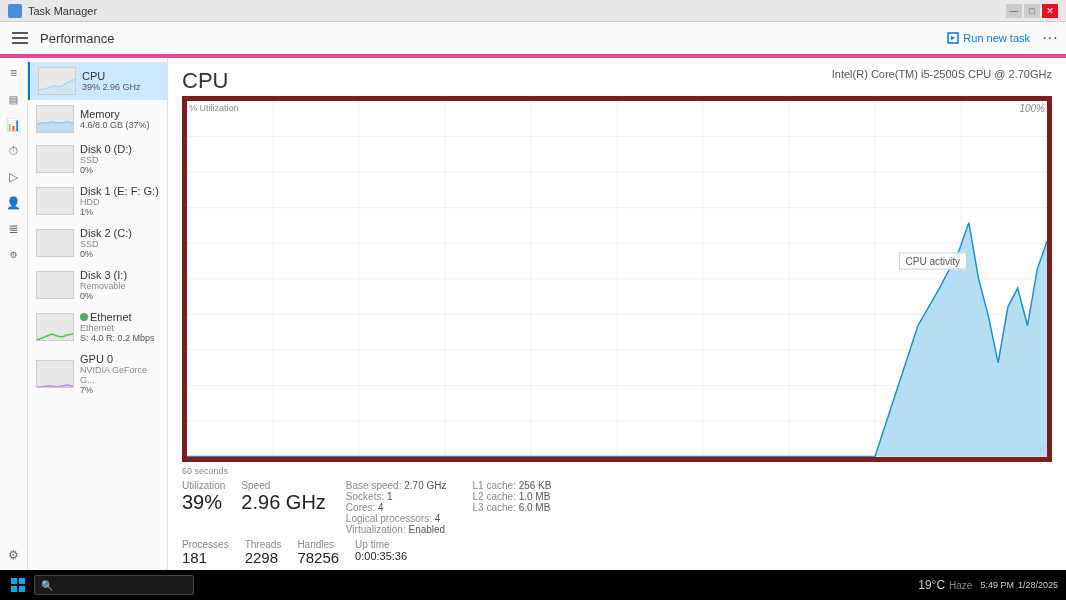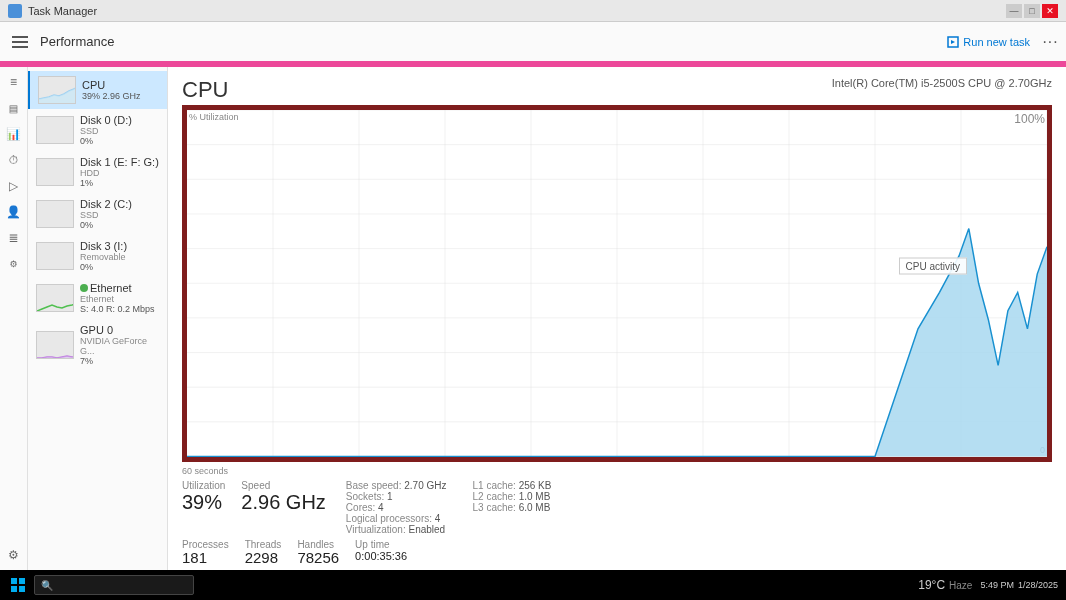--- a/index.html
+++ b/index.html
@@ -53,23 +53,23 @@
       background: #ccc;
       border: none;
       cursor: pointer;
       font-size: 9px;
       display: flex;
       align-items: center;
       justify-content: center;
       color: #555;
     }
     .toolbar {
-      height: 45px;
+      height: 36px;
       background: #fafafa;
-      border-bottom: 6px solid #ec4899;
+      border-bottom: 4px solid #ec4899;
       display: flex;
       align-items: center;
       justify-content: space-between;
       padding: 0 8px;
     }
     .toolbar-left {
       display: flex;
       align-items: center;
       gap: 8px;
     }
@@ -207,25 +207,26 @@
       margin-bottom: 4px;
     }
     .chart-label-y {
       font-size: 9px;
       color: #888;
       position: absolute;
       left: 2px;
       top: 2px;
     }
     .chart-label-100 {
-      font-size: 12px;
+      font-size: 10px;
       color: #888;
       position: absolute;
       right: 2px;
       top: 2px;
+      font-style: italic;
     }
     .chart-label-0 {
       font-size: 9px;
       color: #888;
       position: absolute;
       right: 2px;
       bottom: 2px;
     }
     .chart-activity-label {
       position: absolute;
@@ -343,20 +344,33 @@
             <polyline points="0,22 5,21 10,20 15,18 20,19 25,17 30,14 35,12 38,10" fill="none" stroke="#a0d0f0" stroke-width="1.5"></polyline>
             <polygon points="0,28 0,22 5,21 10,20 15,18 20,19 25,17 30,14 35,12 38,10 38,28" fill="#c8e8f8" opacity="0.7"></polygon>
           </svg>
         </div>
         <div class="sidebar-item-info">
           <div class="sidebar-item-name">CPU</div>
           <div class="sidebar-item-val">39%  2.96 GHz</div>
         </div>
       </div>
 
+      <div class="sidebar-item">
+        <div class="sidebar-thumb">
+          <svg width="38" height="28" viewBox="0 0 38 28">
+            <rect width="38" height="28" fill="#e8e8e8"></rect>
+            <polyline points="0,18 5,17 10,17 15,16 20,17 25,17 30,16 35,17 38,17" fill="none" stroke="#80c0f0" stroke-width="1.5"></polyline>
+            <polygon points="0,28 0,18 5,17 10,17 15,16 20,17 25,17 30,16 35,17 38,17 38,28" fill="#b0d8f8" opacity="0.7"></polygon>
+          </svg>
+        </div>
+        <div class="sidebar-item-info">
+          <div class="sidebar-item-name">Memory</div>
+          <div class="sidebar-item-val">4.6/8.0 GB (37%)</div>
+        </div>
+      </div>
 
       <div class="sidebar-item">
         <div class="sidebar-thumb">
           <svg width="38" height="28" viewBox="0 0 38 28">
             <rect width="38" height="28" fill="#e8e8e8"></rect>
           </svg>
         </div>
         <div class="sidebar-item-info">
           <div class="sidebar-item-name">Disk 0 (D:)</div>
           <div class="sidebar-item-type">SSD</div>

